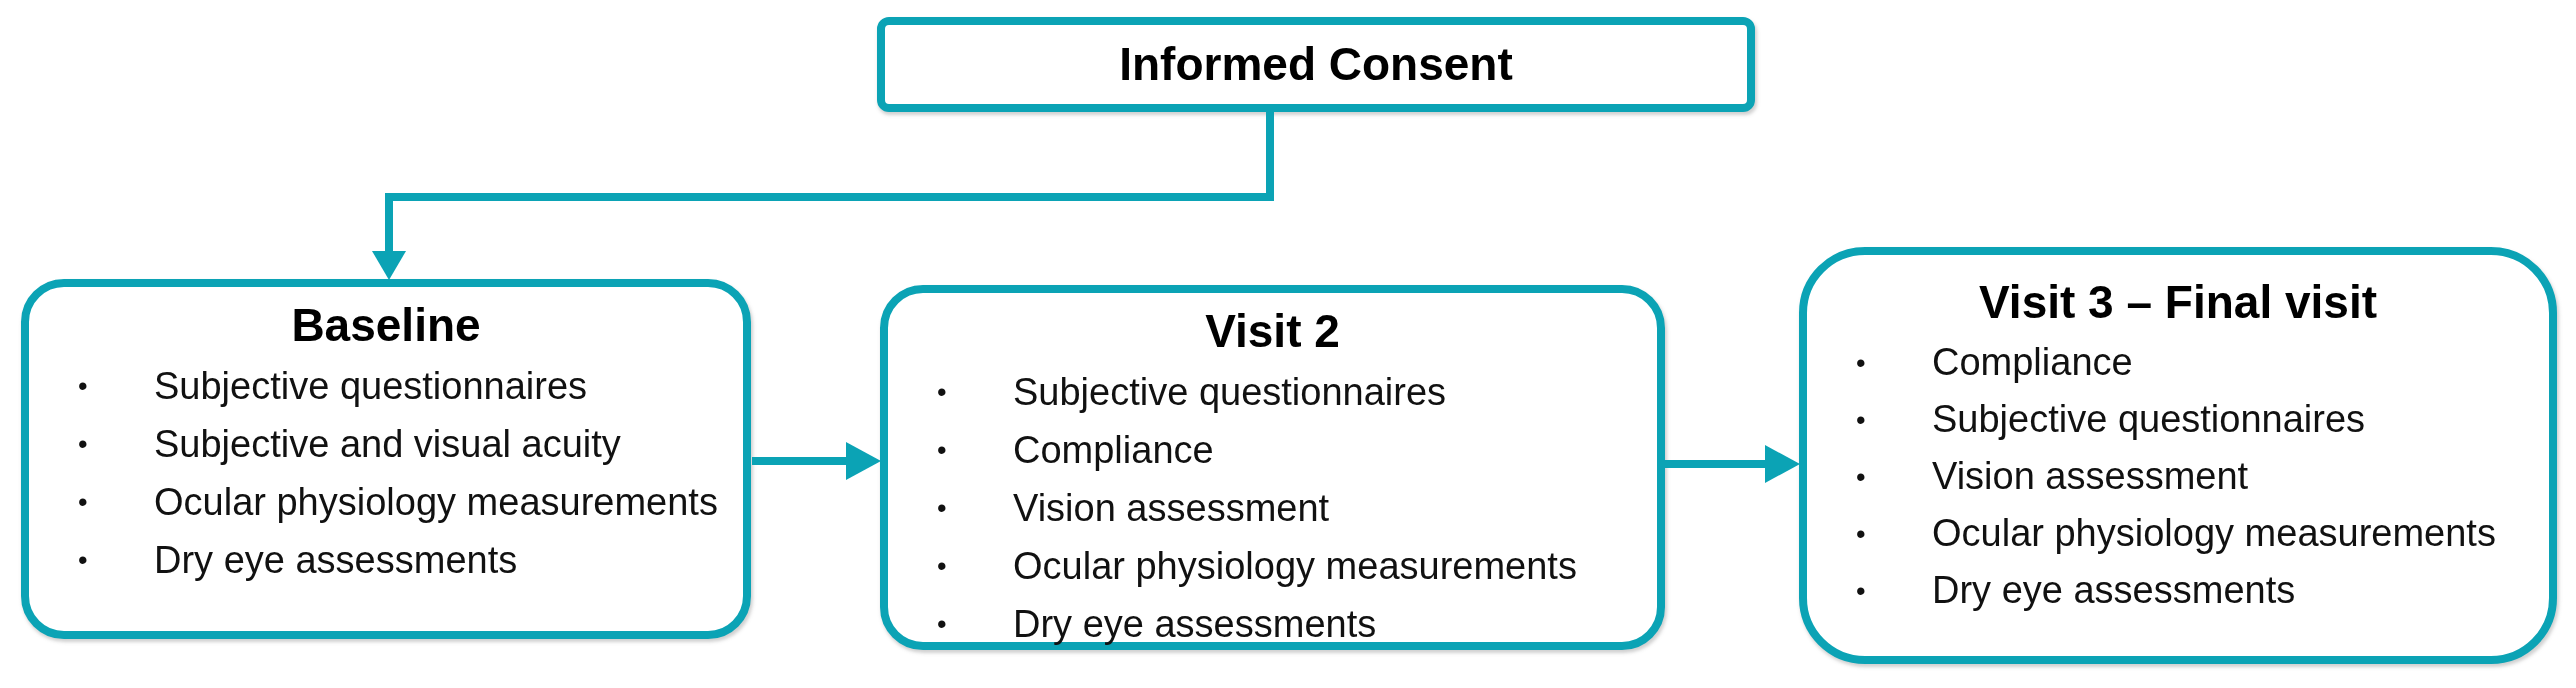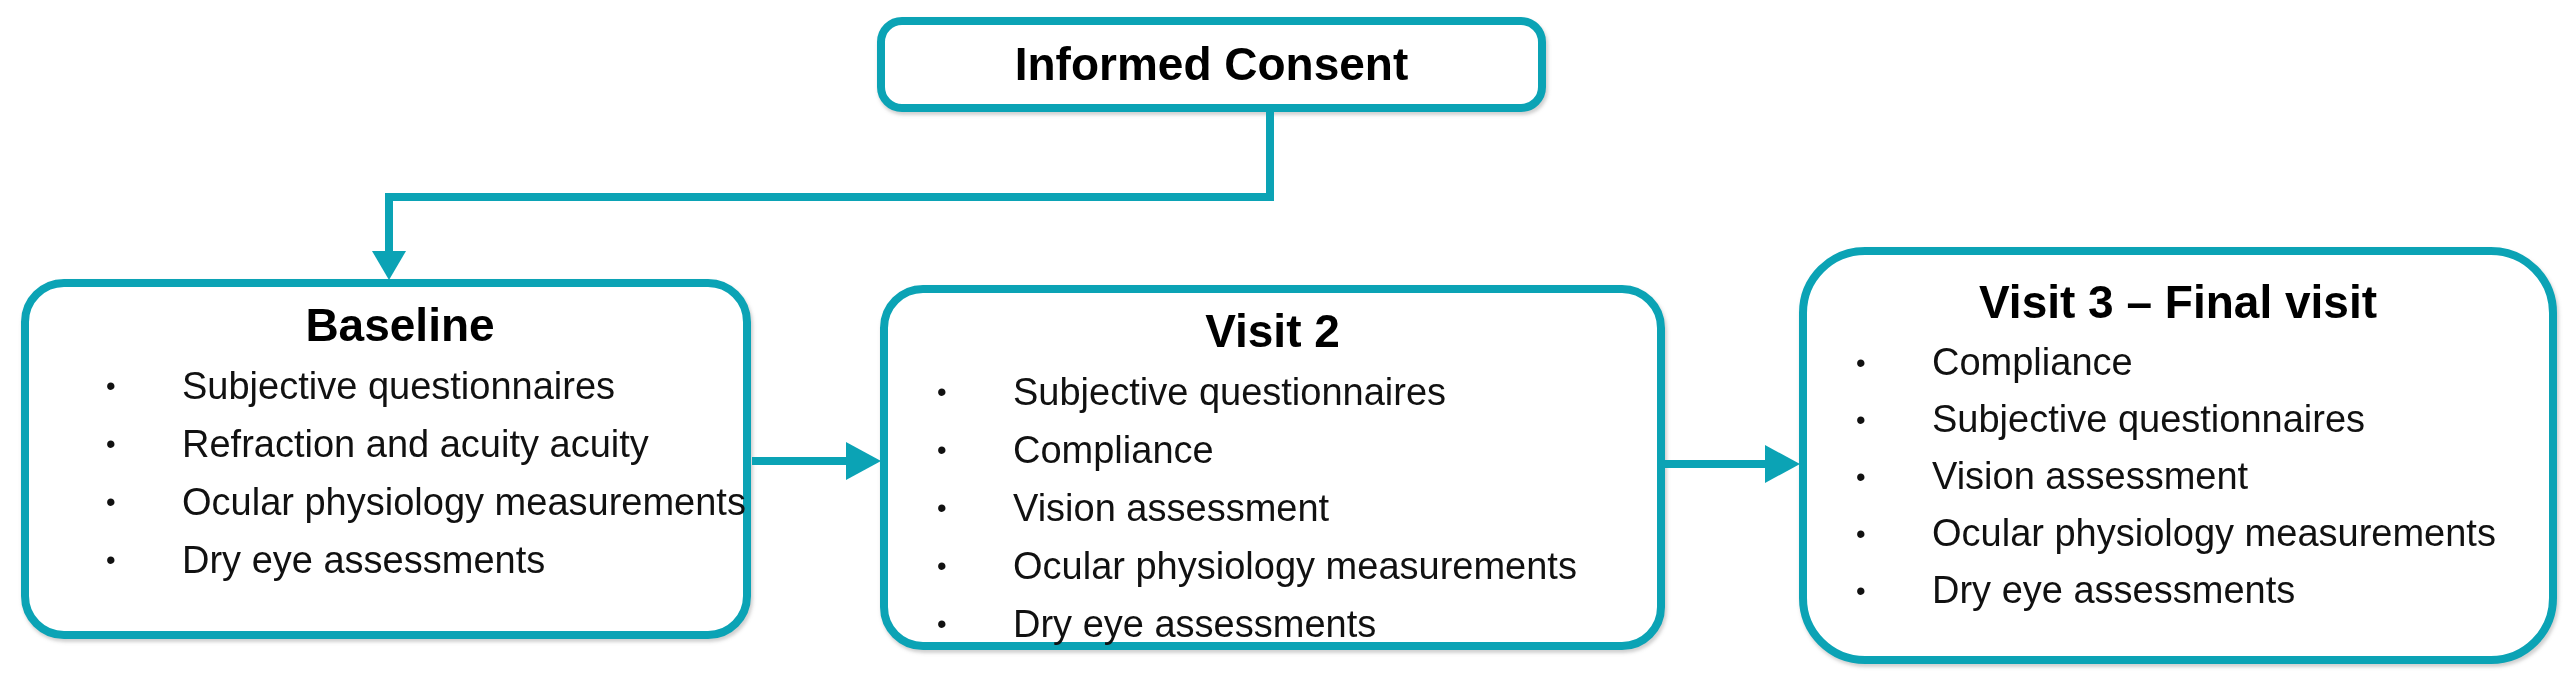--- a/index.html
+++ b/index.html
@@ -14,38 +14,38 @@
   }
   .flowbox{
     position:absolute;
     background:#ffffff;
     border:8.4px solid #0BA3B5;
     box-sizing:border-box;
     box-shadow:1.2px 3px 3.6px rgba(120,120,120,0.35);
   }
   .topbox{
     left:877px; top:17px;
-    width:669px; height:95px;
-    border-radius:25px;
+    width:878px; height:95px;
+    border-radius:12px;
     display:flex; align-items:center; justify-content:center;
   }
   .topbox .box-title{margin:0;}
   .box-title{
     font-size:46px;
     font-weight:700;
     text-align:center;
     color:#000;
     margin:12px 0 2.4px 0;
     letter-spacing:0px;
     line-height:1.15;
   }
   .stage{
     border-radius:43px;
   }
-  .baseline{ left:21px;   top:279px; width:730px; height:360px;padding-left:28px; }
+  .baseline{ left:21px;   top:279px; width:730px; height:360px; }
   .visit2{   left:880px; top:285px; width:785px; height:365px; }
   .visit3{   left:1799px; top:247px; width:758px; height:417px; border-radius:66px; }
   .visit3 .box-title{ margin-top:21px; }
   ul.bullets{
     list-style:none;
     margin:4.8px 0 0 0;
     padding:0;
   }
   ul.bullets li{
     position:relative;
@@ -102,21 +102,21 @@
 
   <div class="line stem-down-1"></div>
   <div class="line elbow-h"></div>
   <div class="line stem-down-2"></div>
   <div class="tri tri-down"></div>
 
   <div class="flowbox stage baseline">
     <h2 class="box-title">Baseline</h2>
     <ul class="bullets">
       <li>Subjective questionnaires</li>
-      <li>Refraction and acuity acuity</li>
+      <li>Subjective and visual acuity</li>
       <li>Ocular physiology measurements</li>
       <li>Dry eye assessments</li>
     </ul>
   </div>
 
   <div class="line arrow-stem-1"></div>
   <div class="tri tri-right-1"></div>
 
   <div class="flowbox stage visit2">
     <h2 class="box-title">Visit 2</h2>

